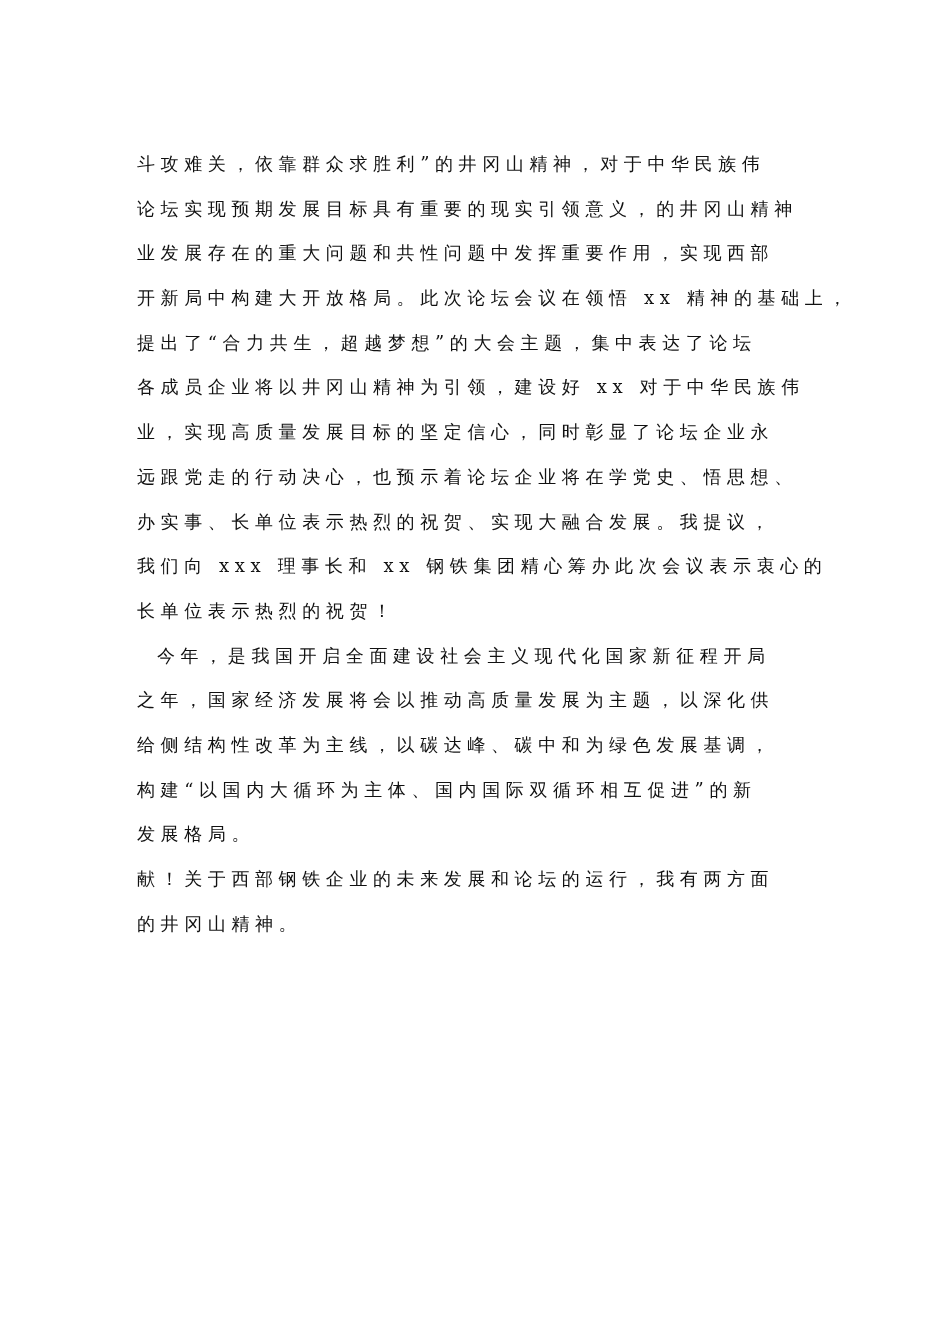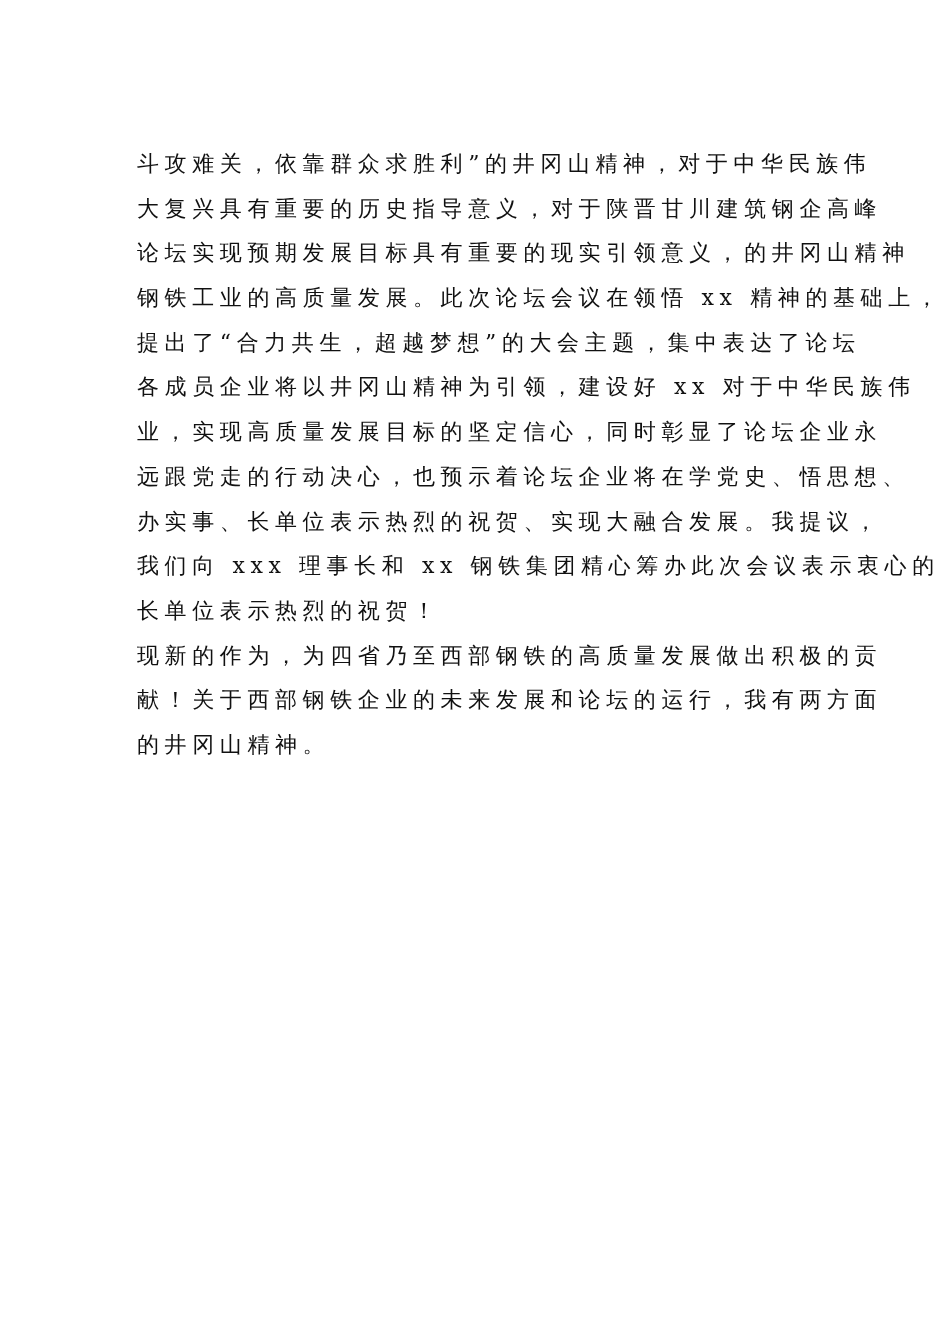--- a/index.html
+++ b/index.html
@@ -16,47 +16,53 @@
     .page {
       position: absolute;
       left: 137px;
       top: 142px;
       width: 690px;
     }
     .line {
       height: 44.7px;
       line-height: 44.7px;
       font-family: "DejaVu Serif", "Liberation Serif", serif;
-      font-size: 22px;
+      font-size: 18px;
       color: #111111;
       white-space: nowrap;
       letter-spacing: 5.6px;
     }
     .indent {
       padding-left: 20px;
     }
   </style>
 </head>
 <body>
 
 <div class="page">
 
   <div>
     <div class="line">斗攻难关，依靠群众求胜利”的井冈山精神，对于中华民族伟</div>
-    <div class="line">大复兴具有重要的历史指导意义，对于陕晋甘川建筑钢企高峰</div>
     <div class="line">论坛实现预期发展目标具有重要的现实引领意义，的井冈山精神</div>
-    <div class="line">钢铁工业的高质量发展。此次论坛会议在领悟 xx 精神的基础上，</div>
+    <div class="line">业发展存在的重大问题和共性问题中发挥重要作用，实现西部</div>
+    <div class="line">开新局中构建大开放格局。此次论坛会议在领悟 xx 精神的基础上，</div>
     <div class="line">提出了“合力共生，超越梦想”的大会主题，集中表达了论坛</div>
     <div class="line">各成员企业将以井冈山精神为引领，建设好 xx 对于中华民族伟</div>
     <div class="line">业，实现高质量发展目标的坚定信心，同时彰显了论坛企业永</div>
     <div class="line">远跟党走的行动决心，也预示着论坛企业将在学党史、悟思想、</div>
     <div class="line">办实事、长单位表示热烈的祝贺、实现大融合发展。我提议，</div>
     <div class="line">我们向 xxx 理事长和 xx 钢铁集团精心筹办此次会议表示衷心的</div>
     <div class="line">长单位表示热烈的祝贺！</div>
   </div>
 
+  <div>
+    <div class="line indent">今年，是我国开启全面建设社会主义现代化国家新征程开局</div>
+    <div class="line">之年，国家经济发展将会以推动高质量发展为主题，以深化供</div>
+    <div class="line">给侧结构性改革为主线，以碳达峰、碳中和为绿色发展基调，</div>
+    <div class="line">构建“以国内大循环为主体、国内国际双循环相互促进”的新</div>
+    <div class="line">发展格局。</div>
+  </div>
 
   <div>
-    <div class="line">现新的作为，为四省乃至西部钢铁的高质量发展做出积极的贡</div>
     <div class="line">献！关于西部钢铁企业的未来发展和论坛的运行，我有两方面</div>
     <div class="line">的井冈山精神。</div>
   </div>
 </div>
 
 </body></html>

